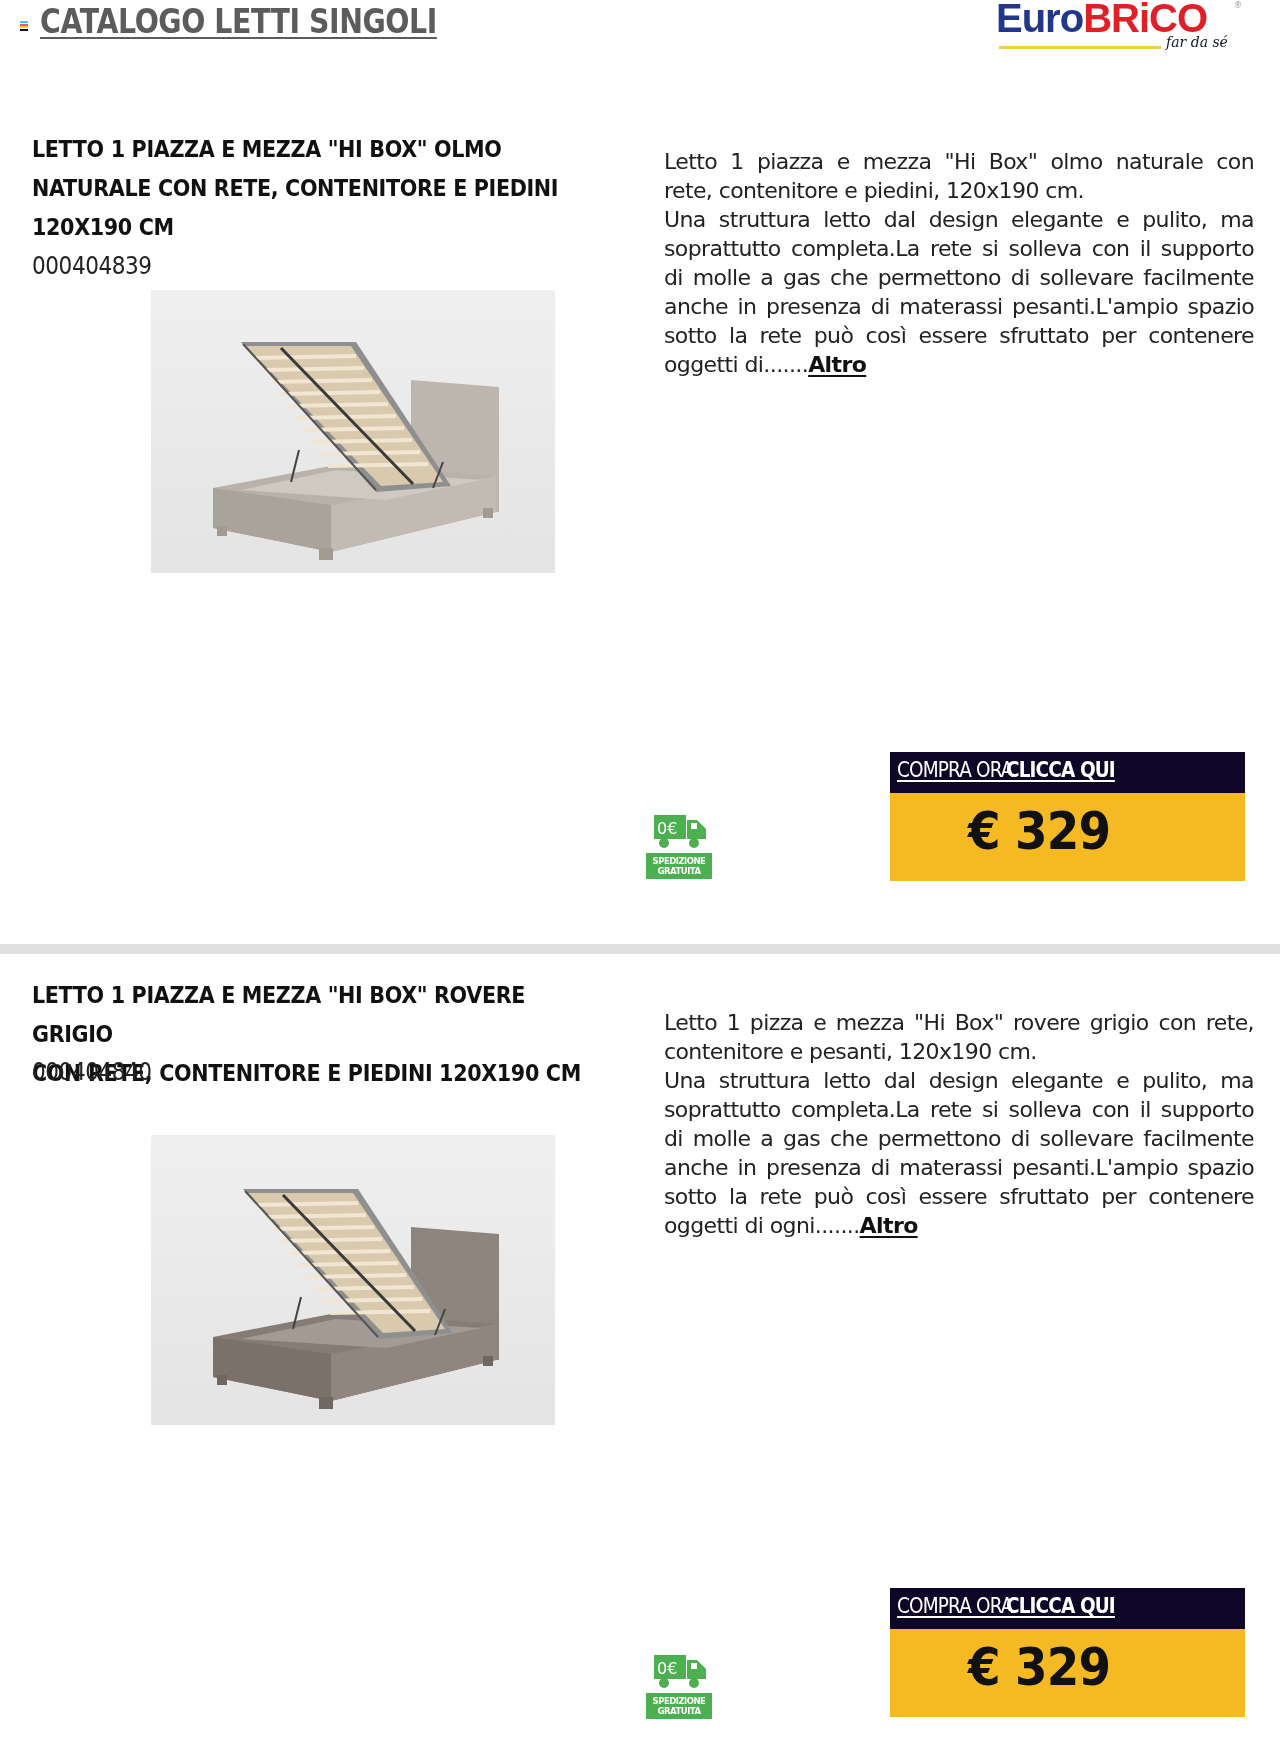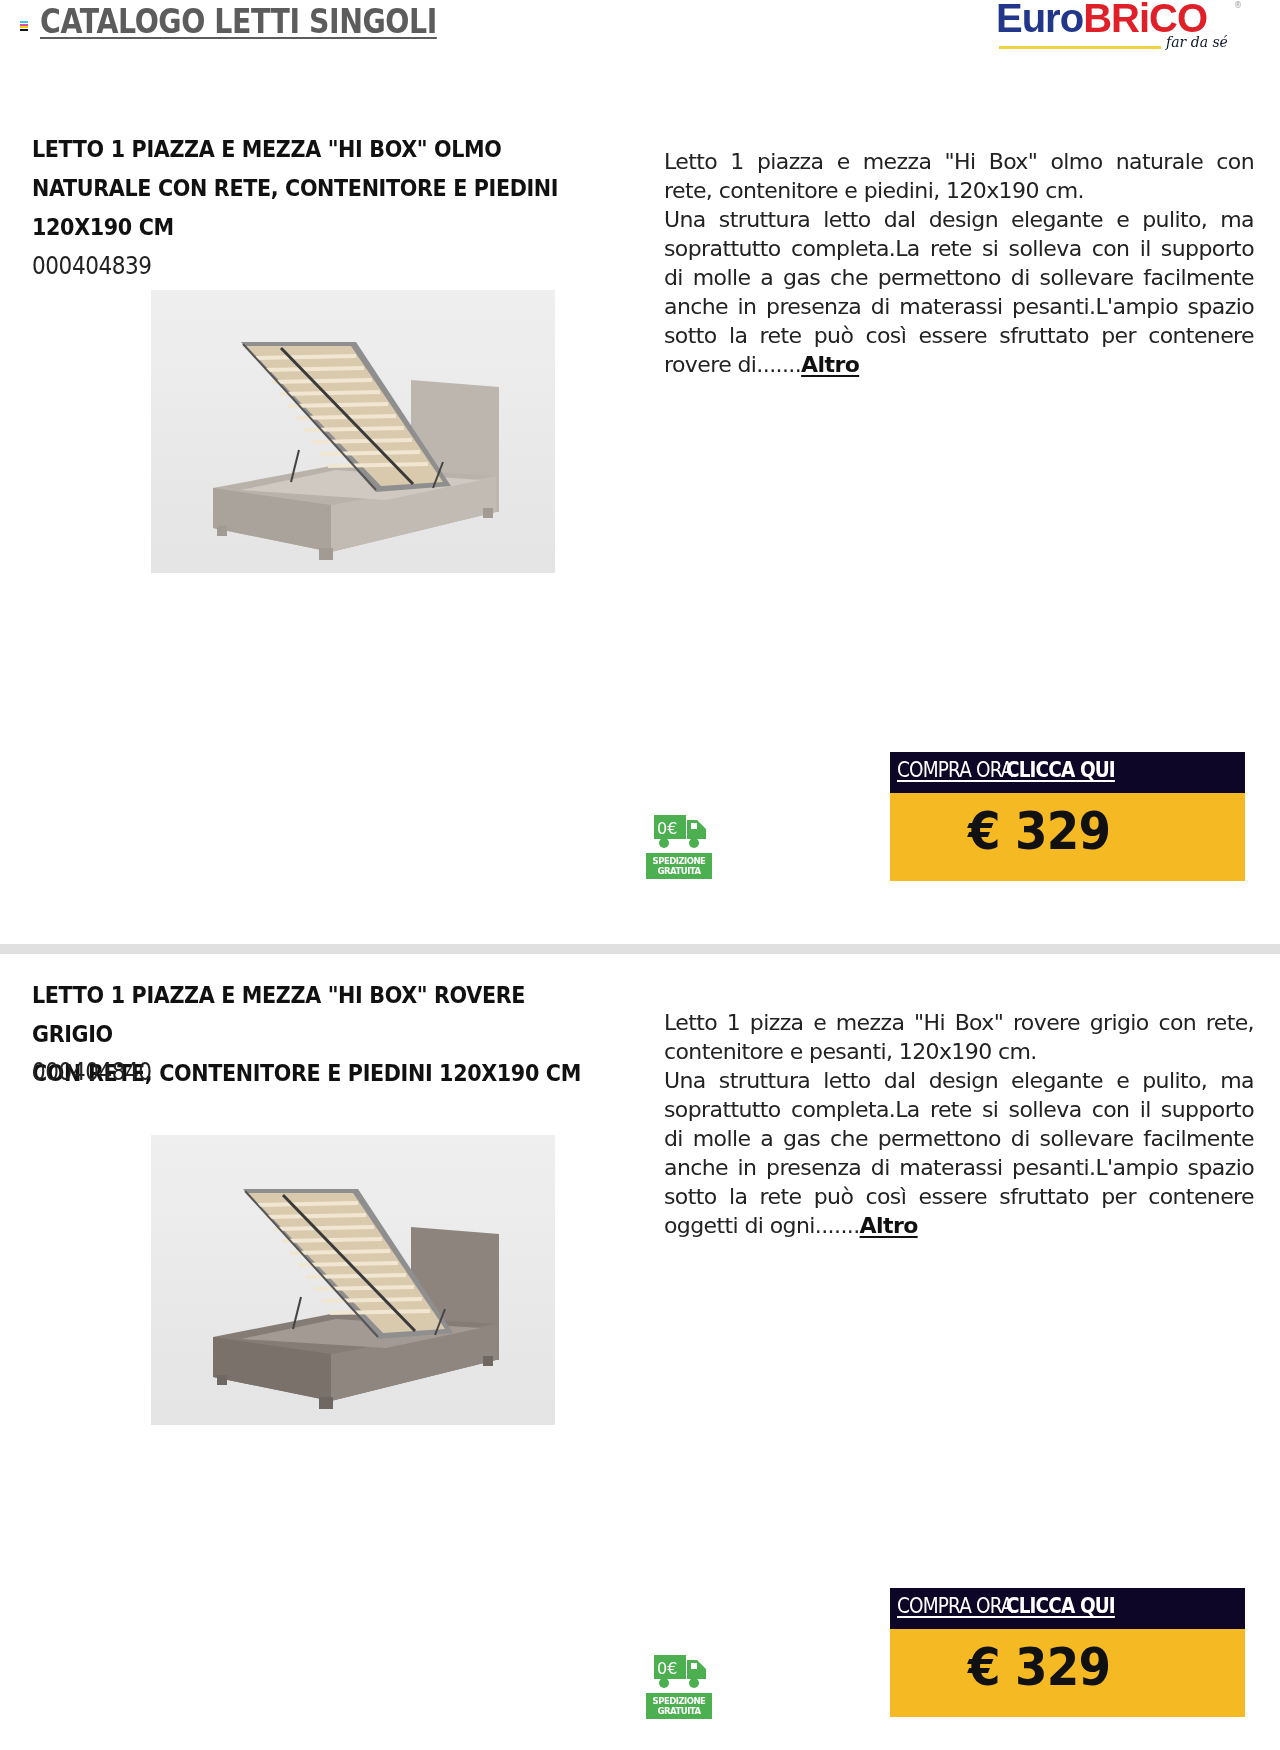--- a/index.html
+++ b/index.html
@@ -133,21 +133,21 @@
   </div>
 
   <div class="p-desc" style="top:147px">
     <div class="line2" style="text-align-last:justify">Letto 1 piazza e mezza "Hi Box" olmo naturale con</div>
     <div class="line2">rete, contenitore e piedini, 120x190 cm.</div>
     <div style="text-align-last:justify">Una struttura letto dal design elegante e pulito, ma</div>
     <div style="text-align-last:justify">soprattutto completa.La rete si solleva con il supporto</div>
     <div style="text-align-last:justify">di molle a gas che permettono di sollevare facilmente</div>
     <div style="text-align-last:justify">anche in presenza di materassi pesanti.L'ampio spazio</div>
     <div style="text-align-last:justify">sotto la rete può così essere sfruttato per contenere</div>
-    <div class="line2"><span>rovere di.......</span><a class="altro">Altro</a></div>
+    <div class="line2"><span>oggetti di.......</span><a class="altro">Altro</a></div>
   </div>
 
   <div class="ship-badge" style="top:815px">
     <svg class="ship-truck" viewBox="0 0 52 34">
       <rect x="0" y="0" width="32" height="24" fill="#4caf50"></rect>
       <path d="M33 5 H43 L52 14 V24 H33 Z" fill="#4caf50"></path>
       <rect x="37" y="8" width="6" height="6" fill="#fff"></rect>
       <circle cx="10" cy="28" r="5" fill="#4caf50"></circle>
       <circle cx="40" cy="28" r="5" fill="#4caf50"></circle>
       <text x="3" y="19" font-family="DejaVu Sans, sans-serif" font-size="16" fill="#fff">0€</text>

